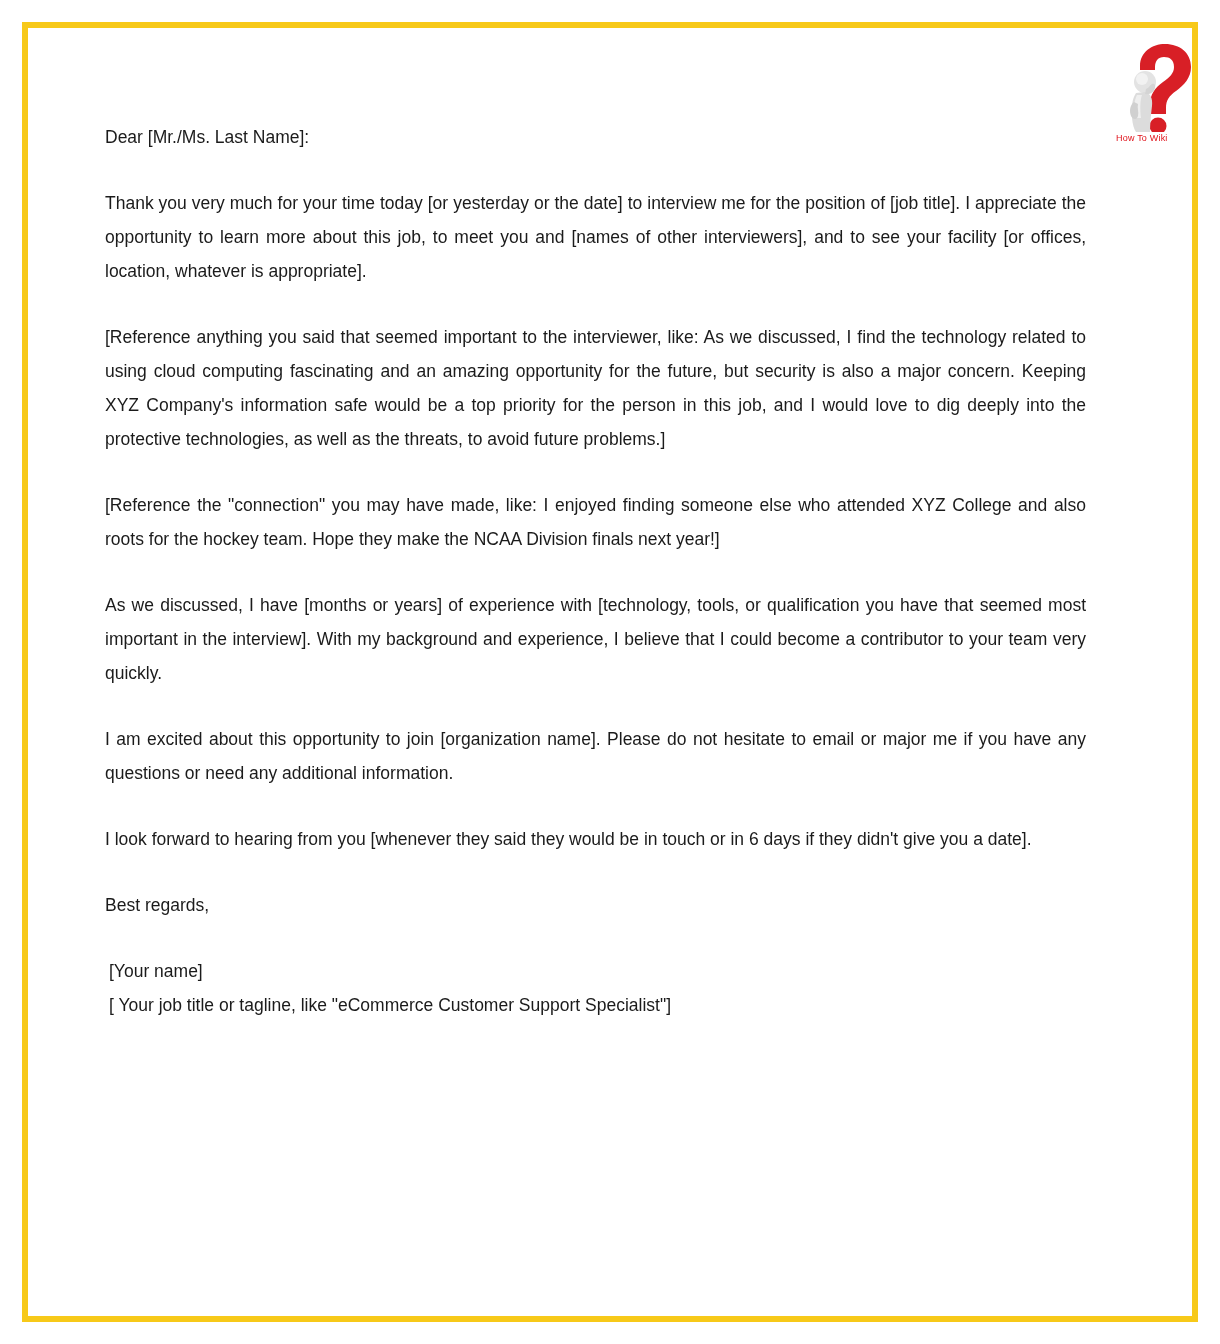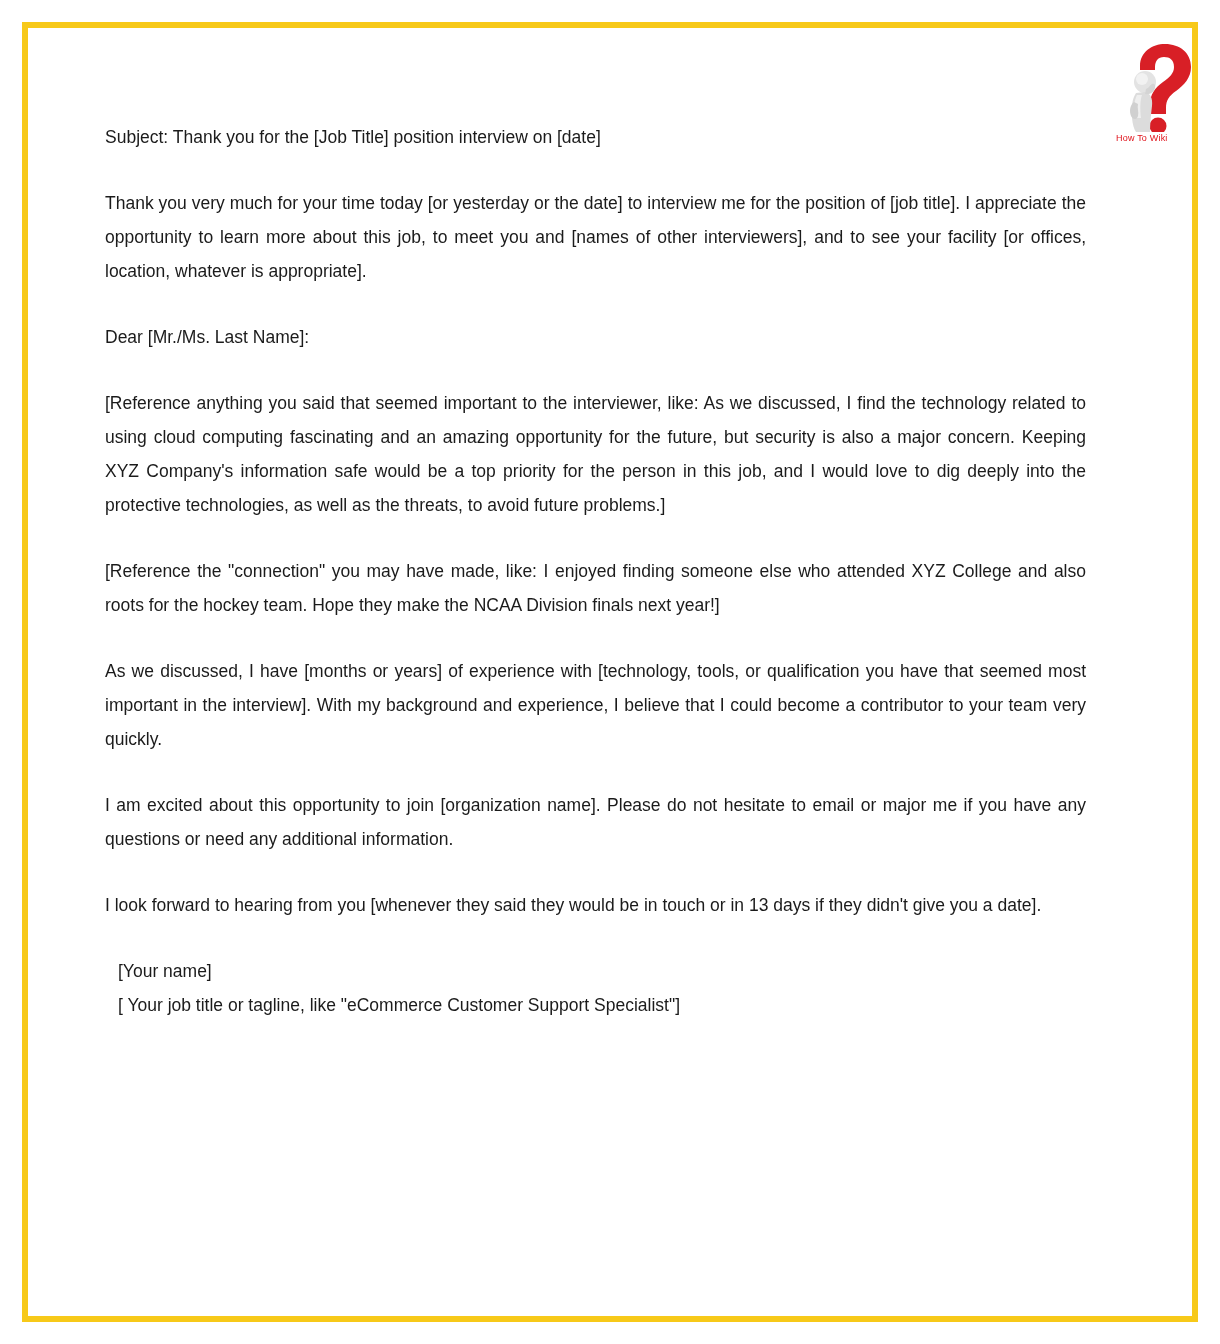--- a/index.html
+++ b/index.html
@@ -82,21 +82,21 @@
     text-justify: inter-word;
   }
   .para.left {
     text-align: left;
   }
   .para:last-child {
     margin-bottom: 0;
   }
 
   .sig-block {
-    margin: 13px;
+    margin: 4px;
     font-family: "Liberation Sans", sans-serif;
     font-size: 17.5px;
     line-height: 34px;
     color: #1b1b1b;
     text-align: left;
   }
   .sig-line {
     display: block;
     white-space: nowrap;
   }
@@ -125,36 +125,36 @@
         <path d="M33 52 C38 53, 42 50, 43 46 C44 43, 42 41, 40 42 C38 43, 37 46, 34 47 Z" fill="#d4d4d4"></path>
 
         <path d="M22 60 C18 63, 17 69, 19 74 C21 78, 25 78, 26 74 C27 70, 25 66, 26 62 Z" fill="#d0d0d0"></path>
       </svg>
     </div>
     <div class="logo-caption">How To Wiki</div>
   </div>
 
   <div class="letter">
 
-    <p class="para left">Subject: Thank you for the [Job Title] position interview on [date]</p>
+
+    <p class="para left">Dear [Mr./Ms. Last Name]:</p>
 
     <p class="para">Thank you very much for your time today [or yesterday or the date] to interview me for the position of [job title]. I appreciate the opportunity to learn more about this job, to meet you and [names of other interviewers], and to see your facility [or offices, location, whatever is appropriate].</p>
-
-    <p class="para left">Dear [Mr./Ms. Last Name]:</p>
 
     <p class="para">[Reference anything you said that seemed important to the interviewer, like: As we discussed, I find the technology related to using cloud computing fascinating and an amazing opportunity for the future, but security is also a major concern. Keeping XYZ Company's information safe would be a top priority for the person in this job, and I would love to dig deeply into the protective technologies, as well as the threats, to avoid future problems.]</p>
 
     <p class="para">[Reference the "connection" you may have made, like: I enjoyed finding someone else who attended XYZ College and also roots for the hockey team. Hope they make the NCAA Division finals next year!]</p>
 
     <p class="para">As we discussed, I have [months or years] of experience with [technology, tools, or qualification you have that seemed most important in the interview]. With my background and experience, I believe that I could become a contributor to your team very quickly.</p>
 
     <p class="para">I am excited about this opportunity to join [organization name]. Please do not hesitate to email or major me if you have any questions or need any additional information.</p>
 
-    <p class="para">I look forward to hearing from you [whenever they said they would be in touch or in 13 days if they didn't give you a date].</p>
+    <p class="para">I look forward to hearing from you [whenever they said they would be in touch or in 6 days if they didn't give you a date].</p>
 
+    <p class="para left">Best regards,</p>
 
     <div class="sig-block">
       <span class="sig-line">[Your name]</span>
       <span class="sig-line">[ Your job title or tagline, like "eCommerce Customer Support Specialist"]</span>
     </div>
 
   </div>
 </div>
 
 </body></html>

